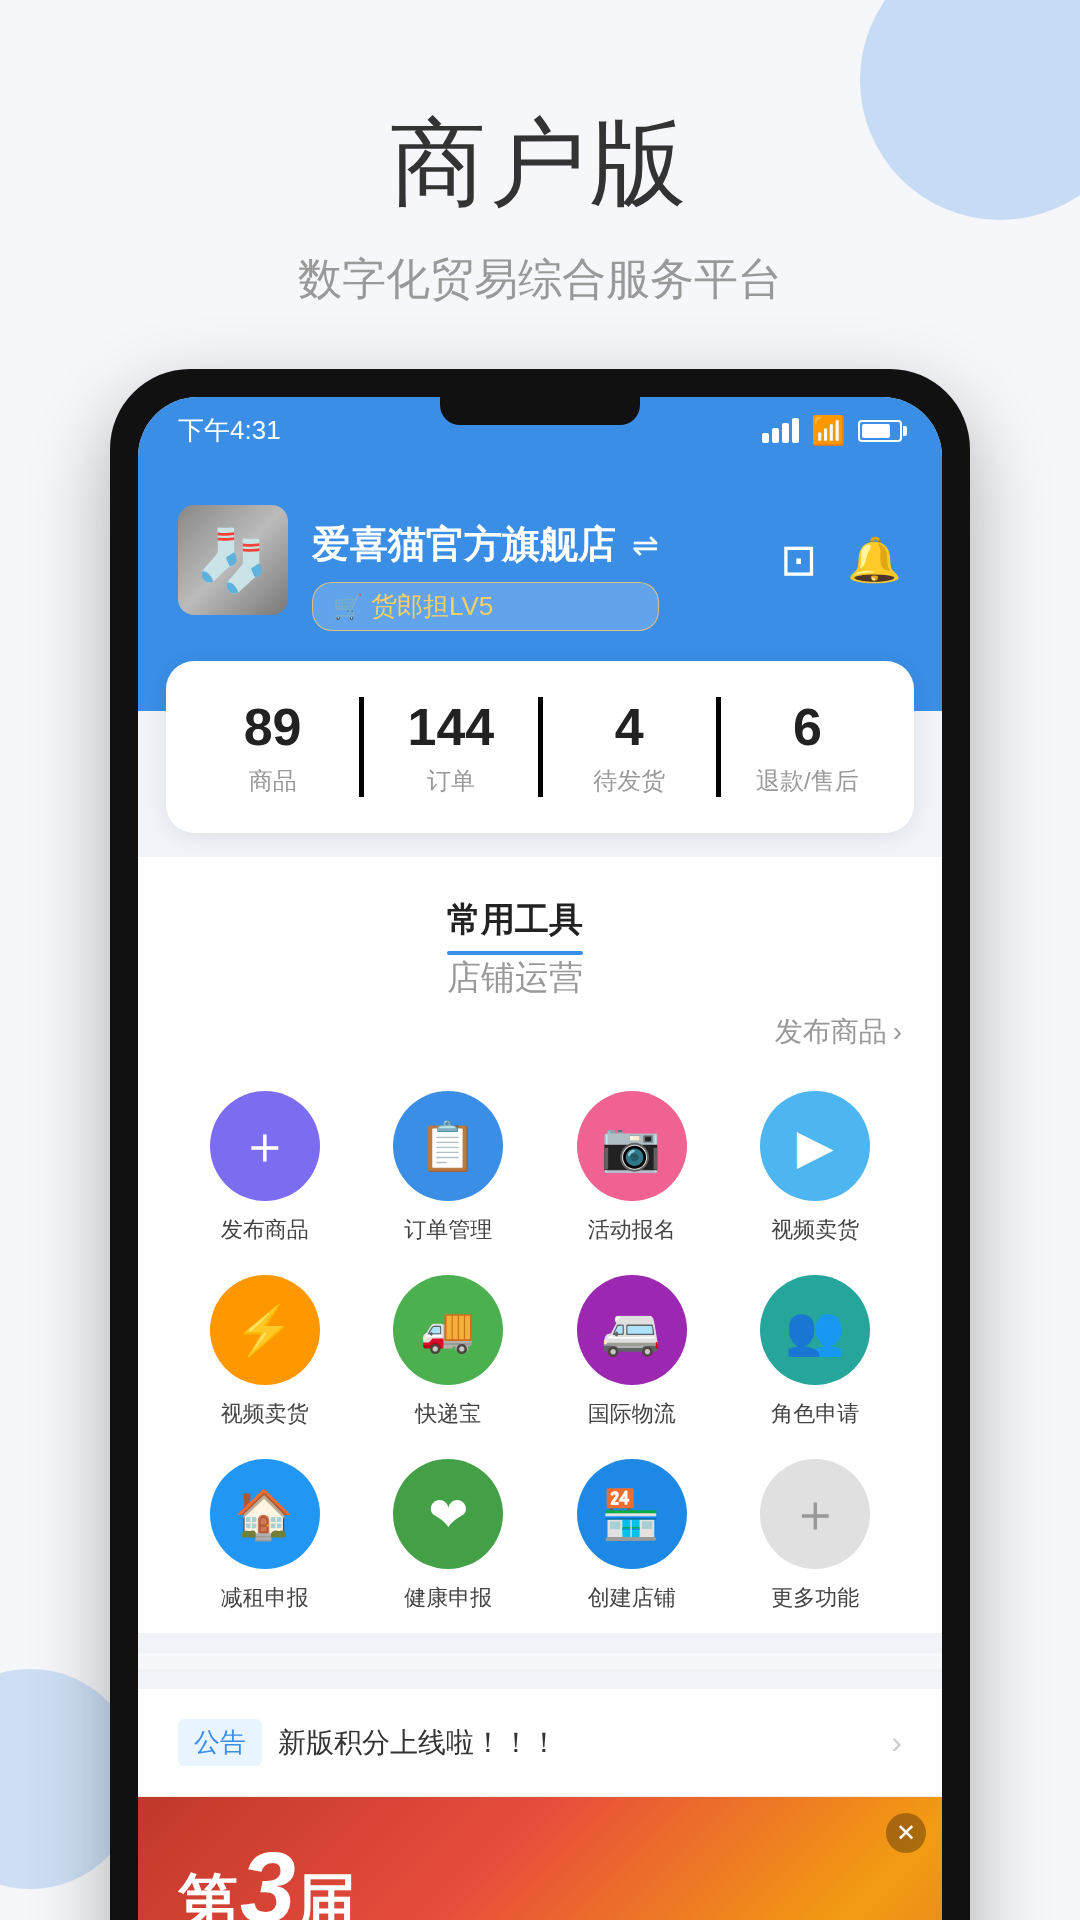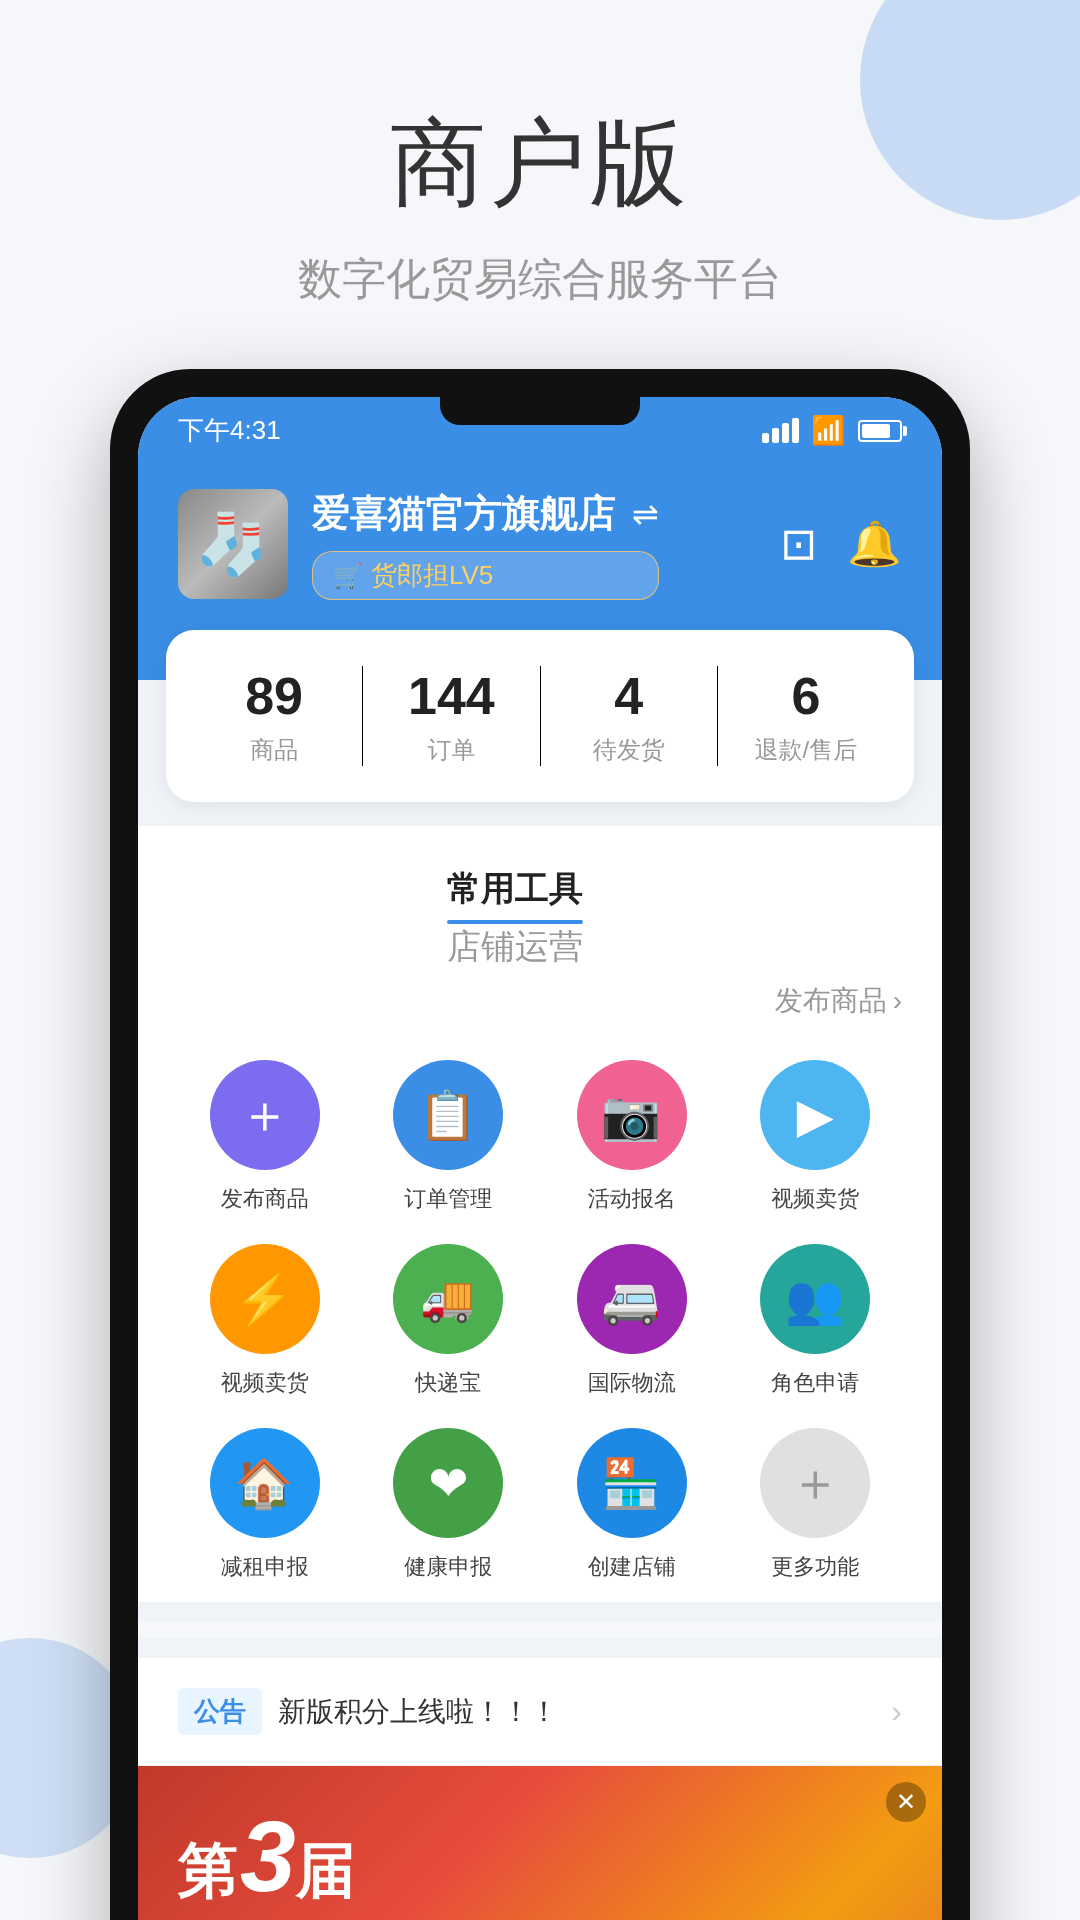--- a/index.html
+++ b/index.html
@@ -188,20 +188,21 @@
     }
     .store-details {
       display: flex;
       flex-direction: column;
       gap: 12px;
     }
     .store-name-row {
       display: flex;
       align-items: center;
       gap: 16px;
+      margin-top: 31px;
     }
     .store-name {
       color: white;
       font-size: 38px;
       font-weight: 600;
     }
     .store-switch-icon {
       color: white;
       font-size: 32px;
     }
@@ -235,21 +236,21 @@
       margin: -50px 28px 0;
       padding: 36px 20px;
       display: flex;
       position: relative;
       z-index: 2;
       box-shadow: 0 4px 20px rgba(0,0,0,0.08);
     }
     .stat-item {
       flex: 1;
       text-align: center;
-      border-right: 1px solid #000000;
+      border-right: 5px solid #000000;
     }
     .stat-item:last-child { border-right: none; }
     .stat-value {
       font-size: 52px;
       font-weight: 700;
       color: #222;
     }
     .stat-label {
       font-size: 24px;
       color: #999;
@@ -356,21 +357,21 @@
       padding: 30px 40px;
       display: flex;
       align-items: center;
       gap: 16px;
       border-bottom: 1px solid #f0f0f0;
     }
     .anno-tag {
       background: #e8f4ff;
       color: #3a8ee6;
       font-size: 26px;
-      font-weight: 700;
+      font-weight: 400;
       padding: 6px 16px;
       border-radius: 6px;
       flex-shrink: 0;
     }
     .anno-text {
       font-size: 28px;
       color: #333;
       flex: 1;
     }
     .anno-arrow {

